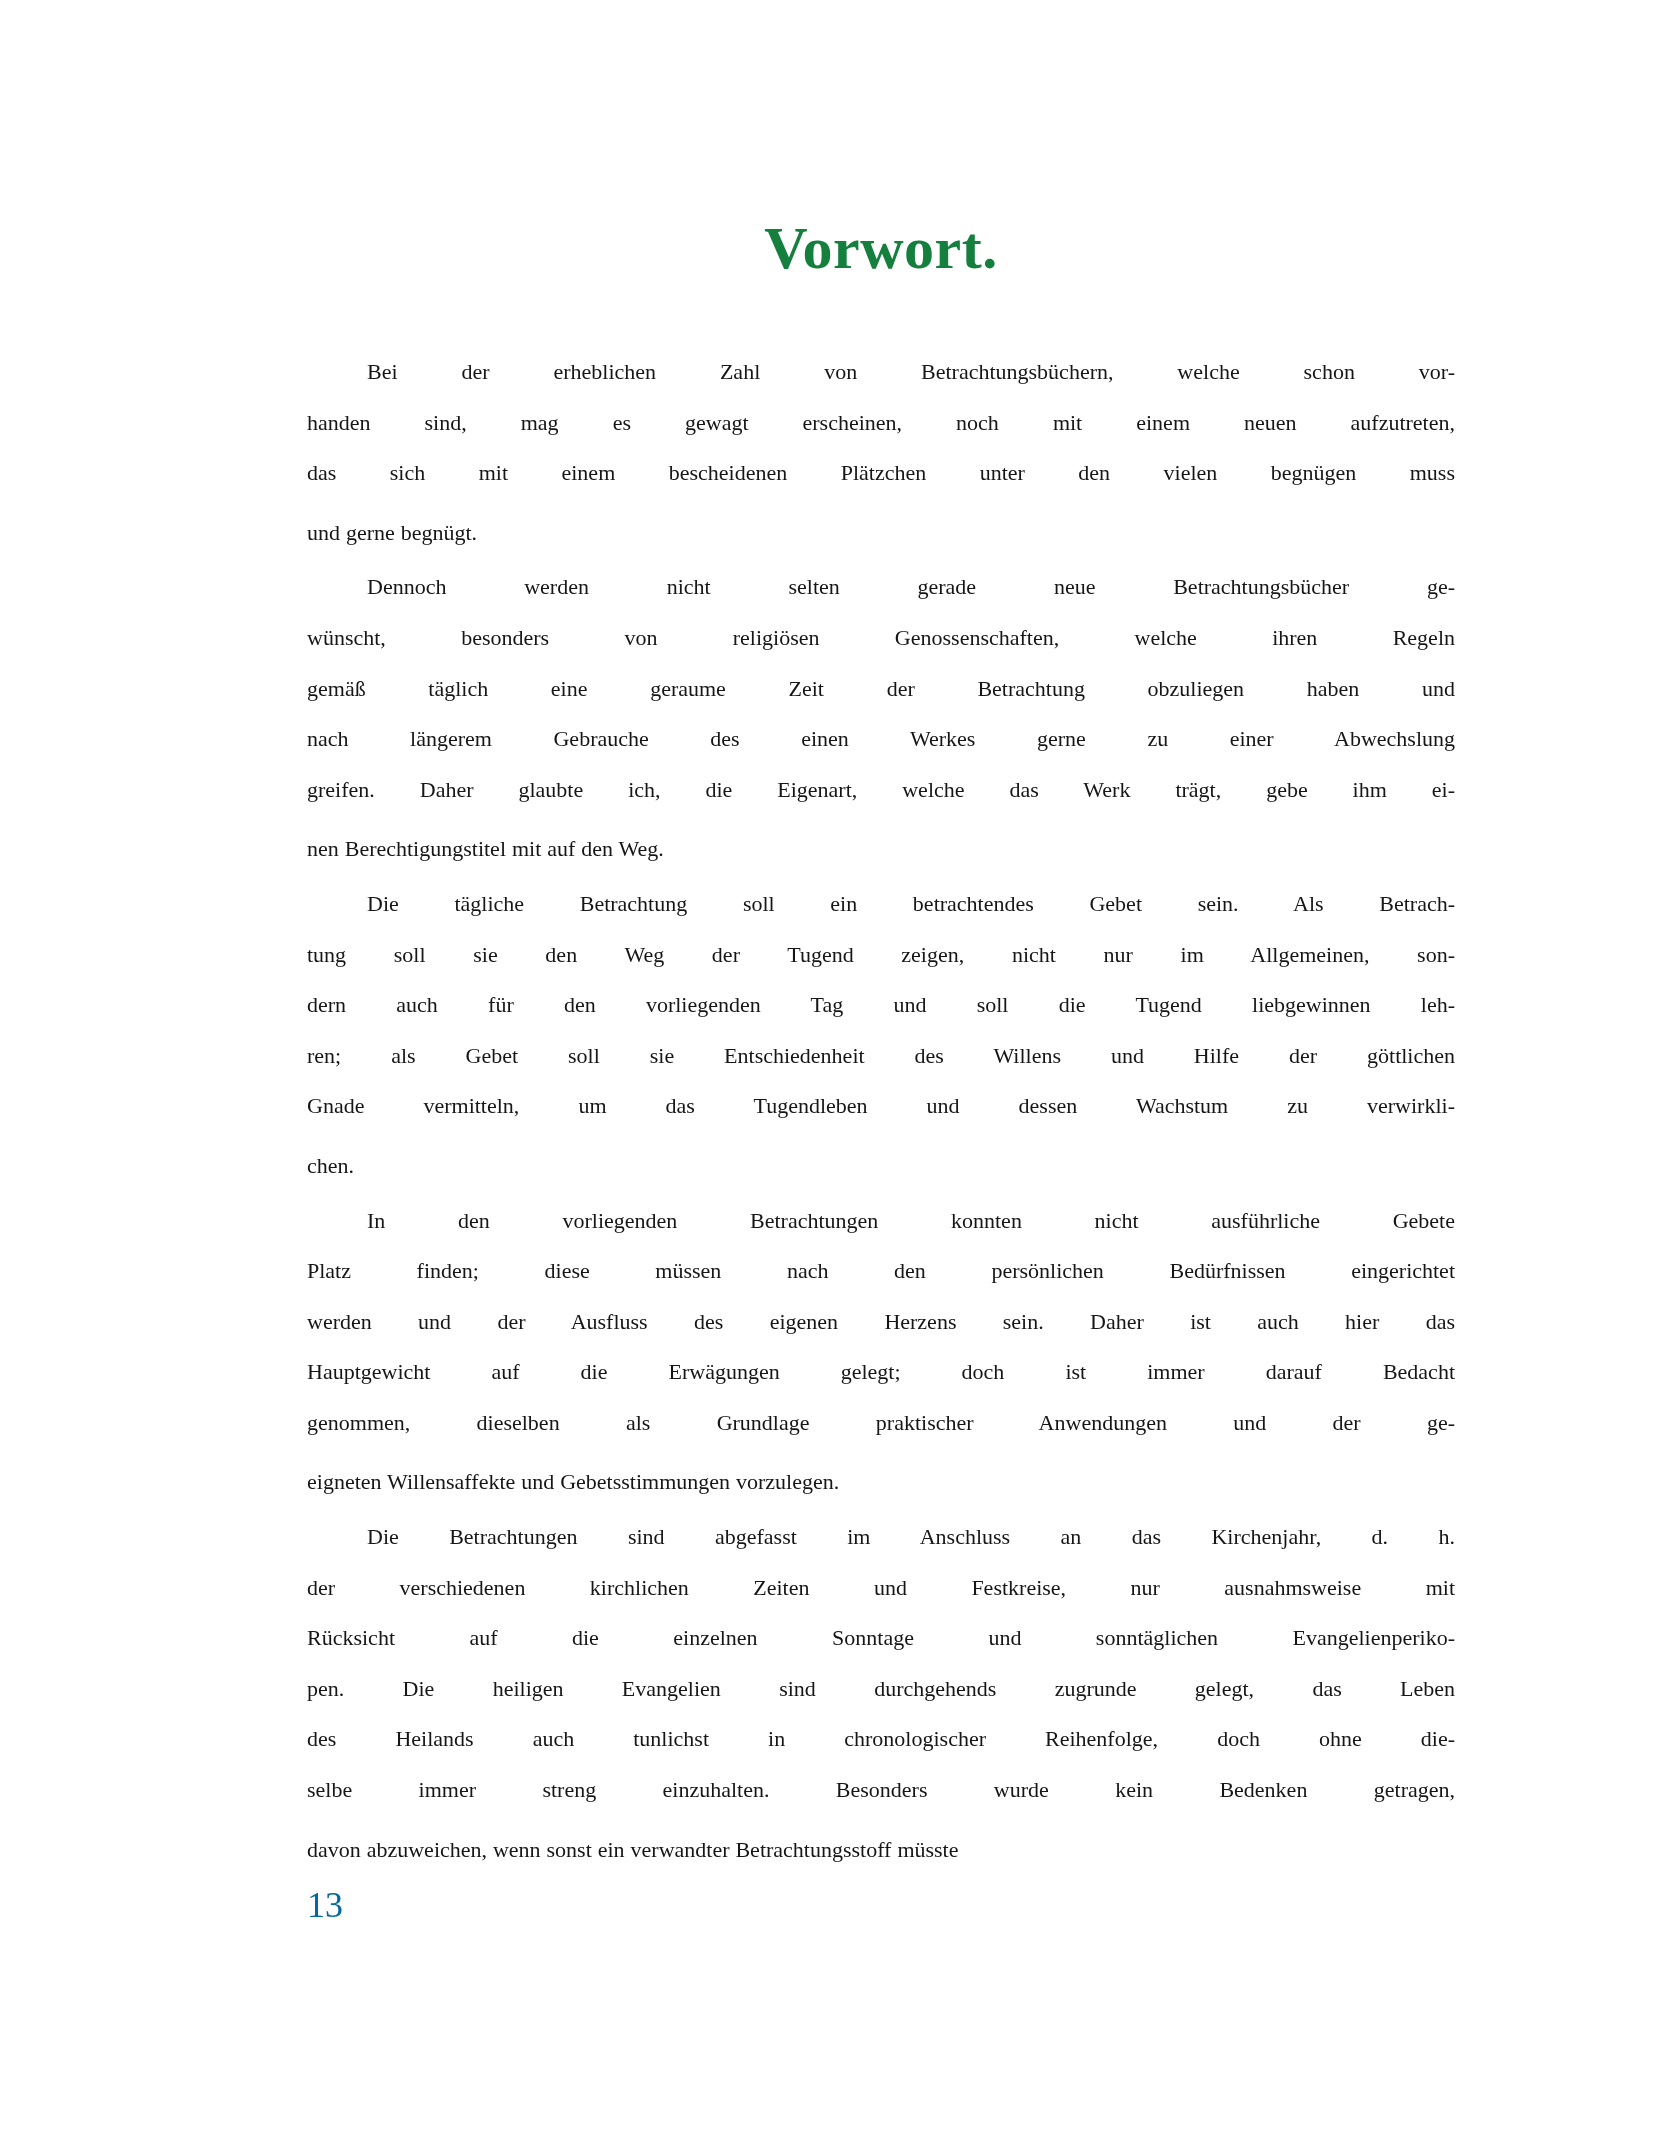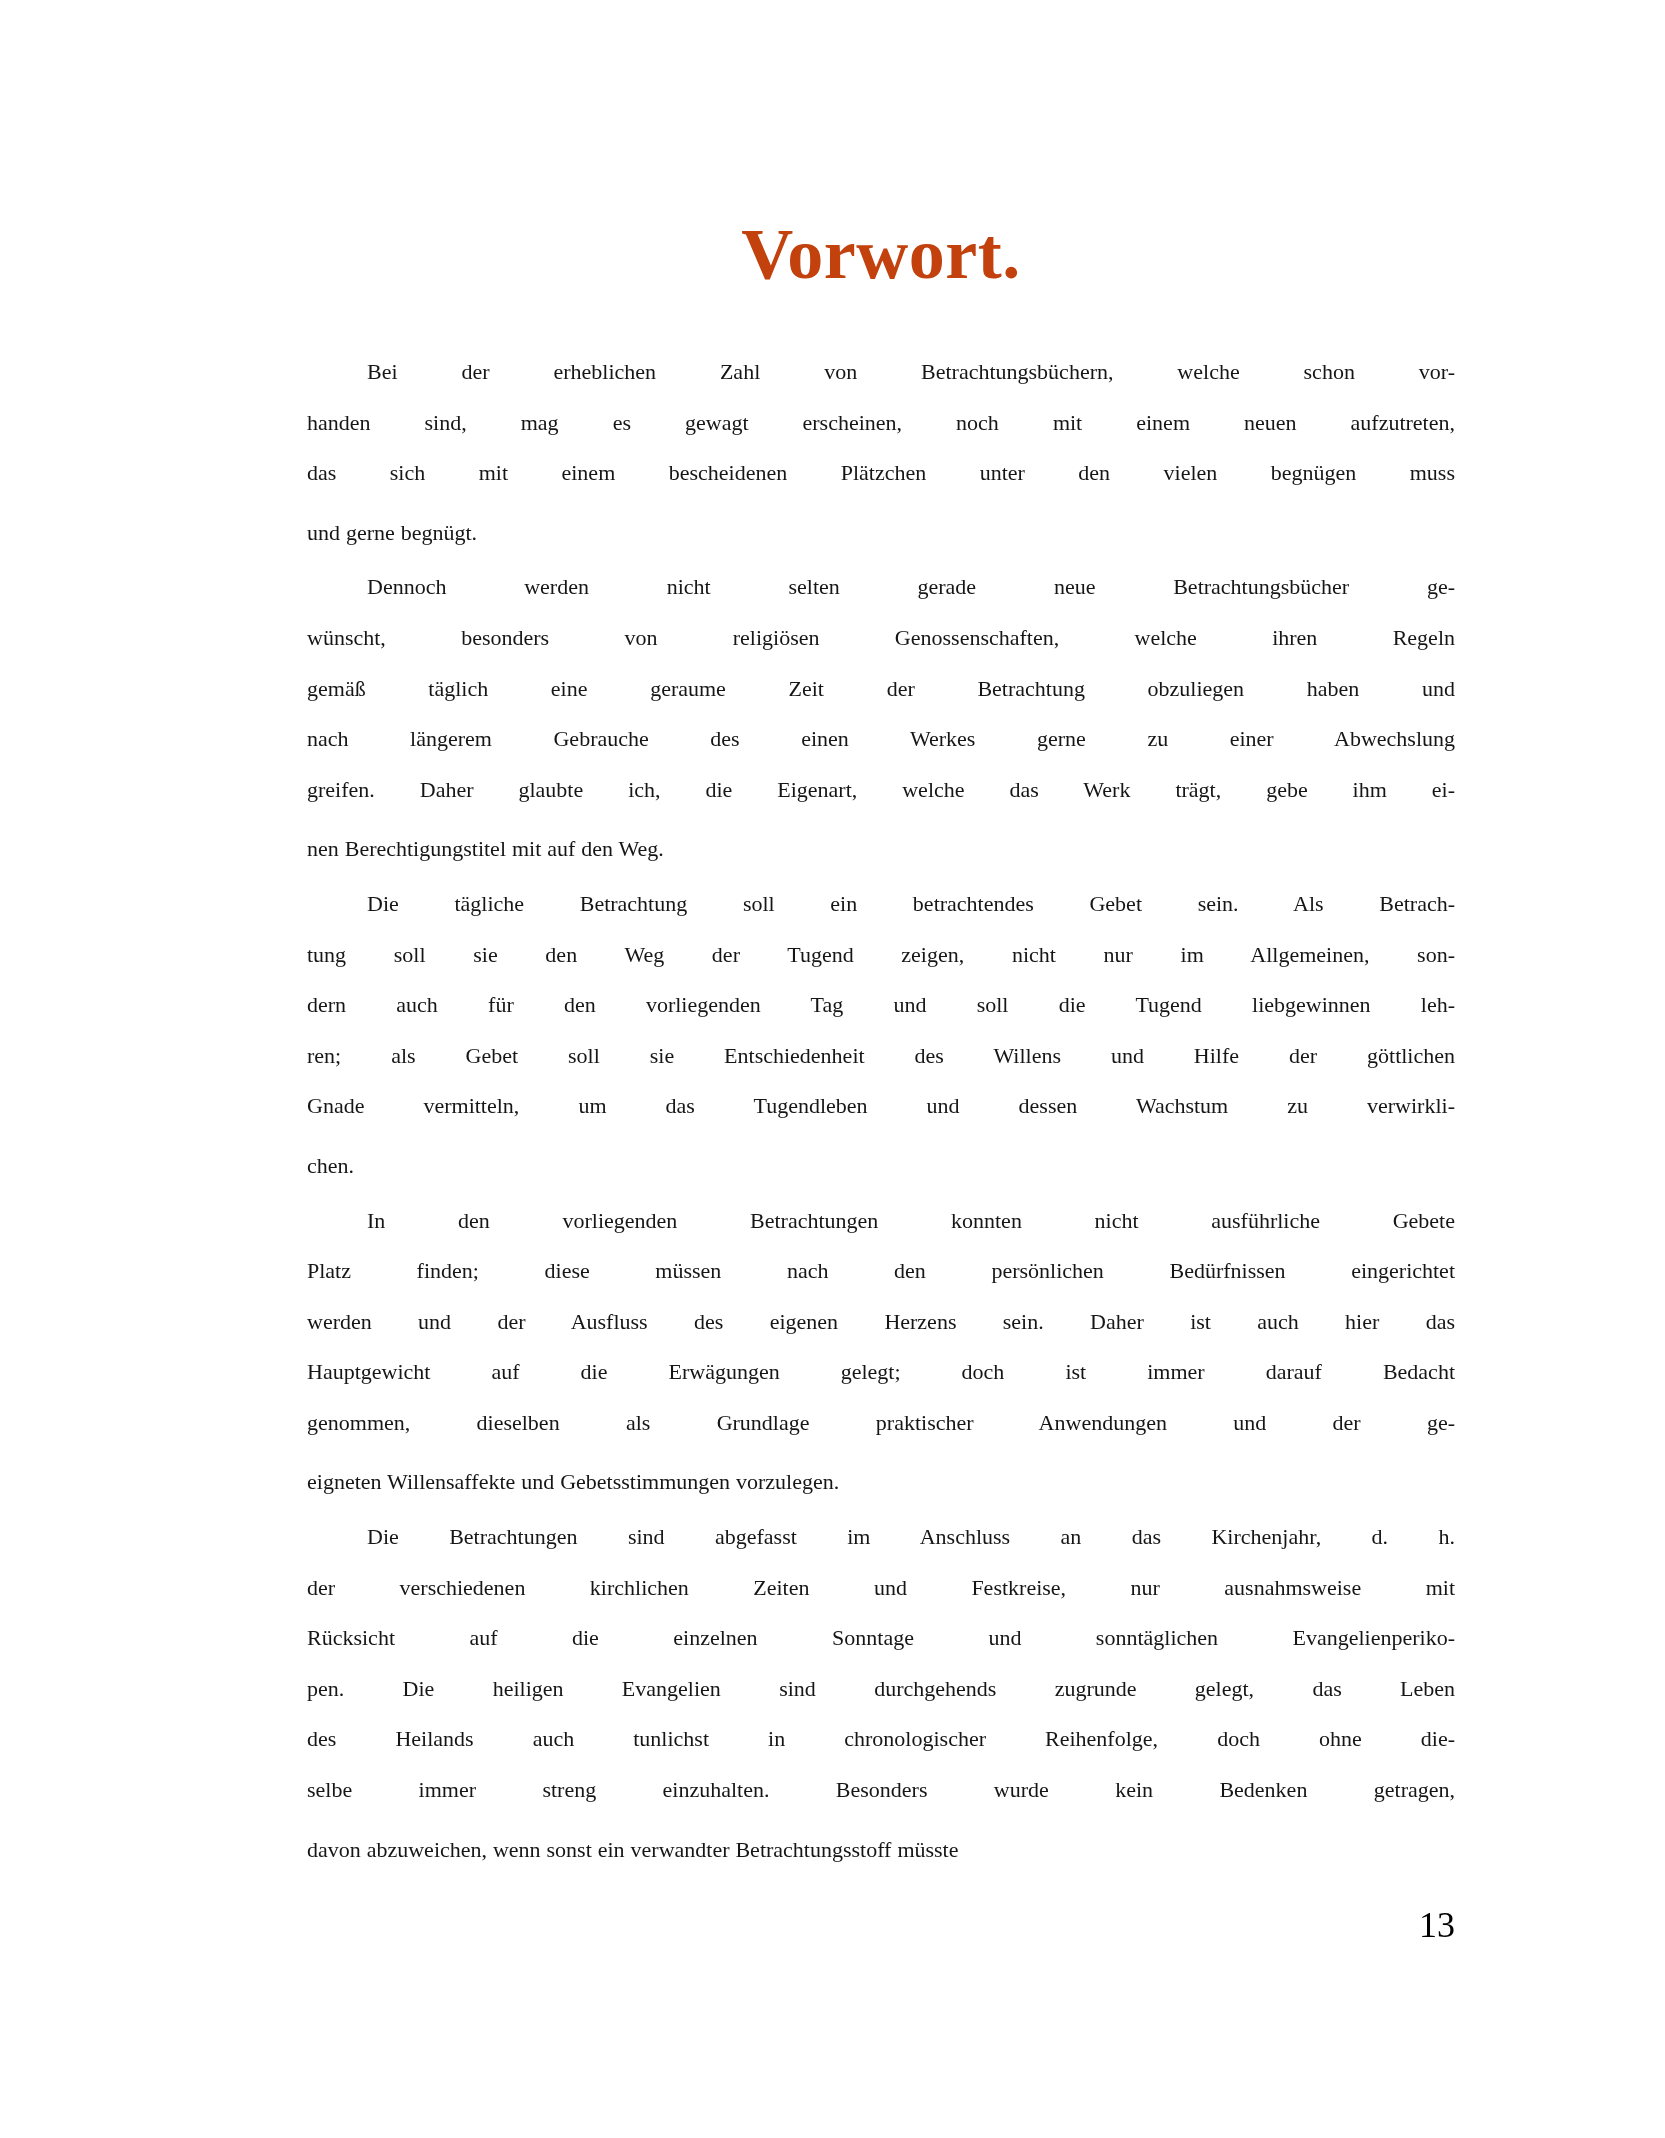--- a/index.html
+++ b/index.html
@@ -15,24 +15,24 @@
     overflow: hidden;
     font-family: "Liberation Serif", "DejaVu Serif", serif;
     color: #161616;
   }
   .page-title {
     position: absolute;
     top: 218px;
     left: 307px;
     width: 1148px;
     text-align: center;
-    font-size: 72px;
+    font-size: 60px;
     line-height: 1;
     font-weight: bold;
-    color: #c2410c;
+    color: #15803d;
     letter-spacing: 0.5px;
   }
   .preface-text {
     position: absolute;
     top: 347px;
     left: 307px;
     width: 1148px;
     font-size: 22px;
   }
   .paragraph { margin: 0; }
@@ -44,25 +44,24 @@
     white-space: normal;
     word-spacing: 0.02em;
   }
   .line.first { padding-left: 60px; }
   .line.last  { text-align-last: left; margin-top: 9px; }
   .page-number {
     position: absolute;
     top: 1884px;
     left: 307px;
     width: 1148px;
-    text-align: right;
+    text-align: left;
     font-size: 36px;
     line-height: 1.2;
-    color: #000000;
-    margin-top: 20px;
+    color: #0369a1;
   }
 </style>
 </head>
 <body>
 
 <div class="page">
   <div class="page-title">Vorwort.</div>
 
   <div class="preface-text">
       <div class="paragraph">

